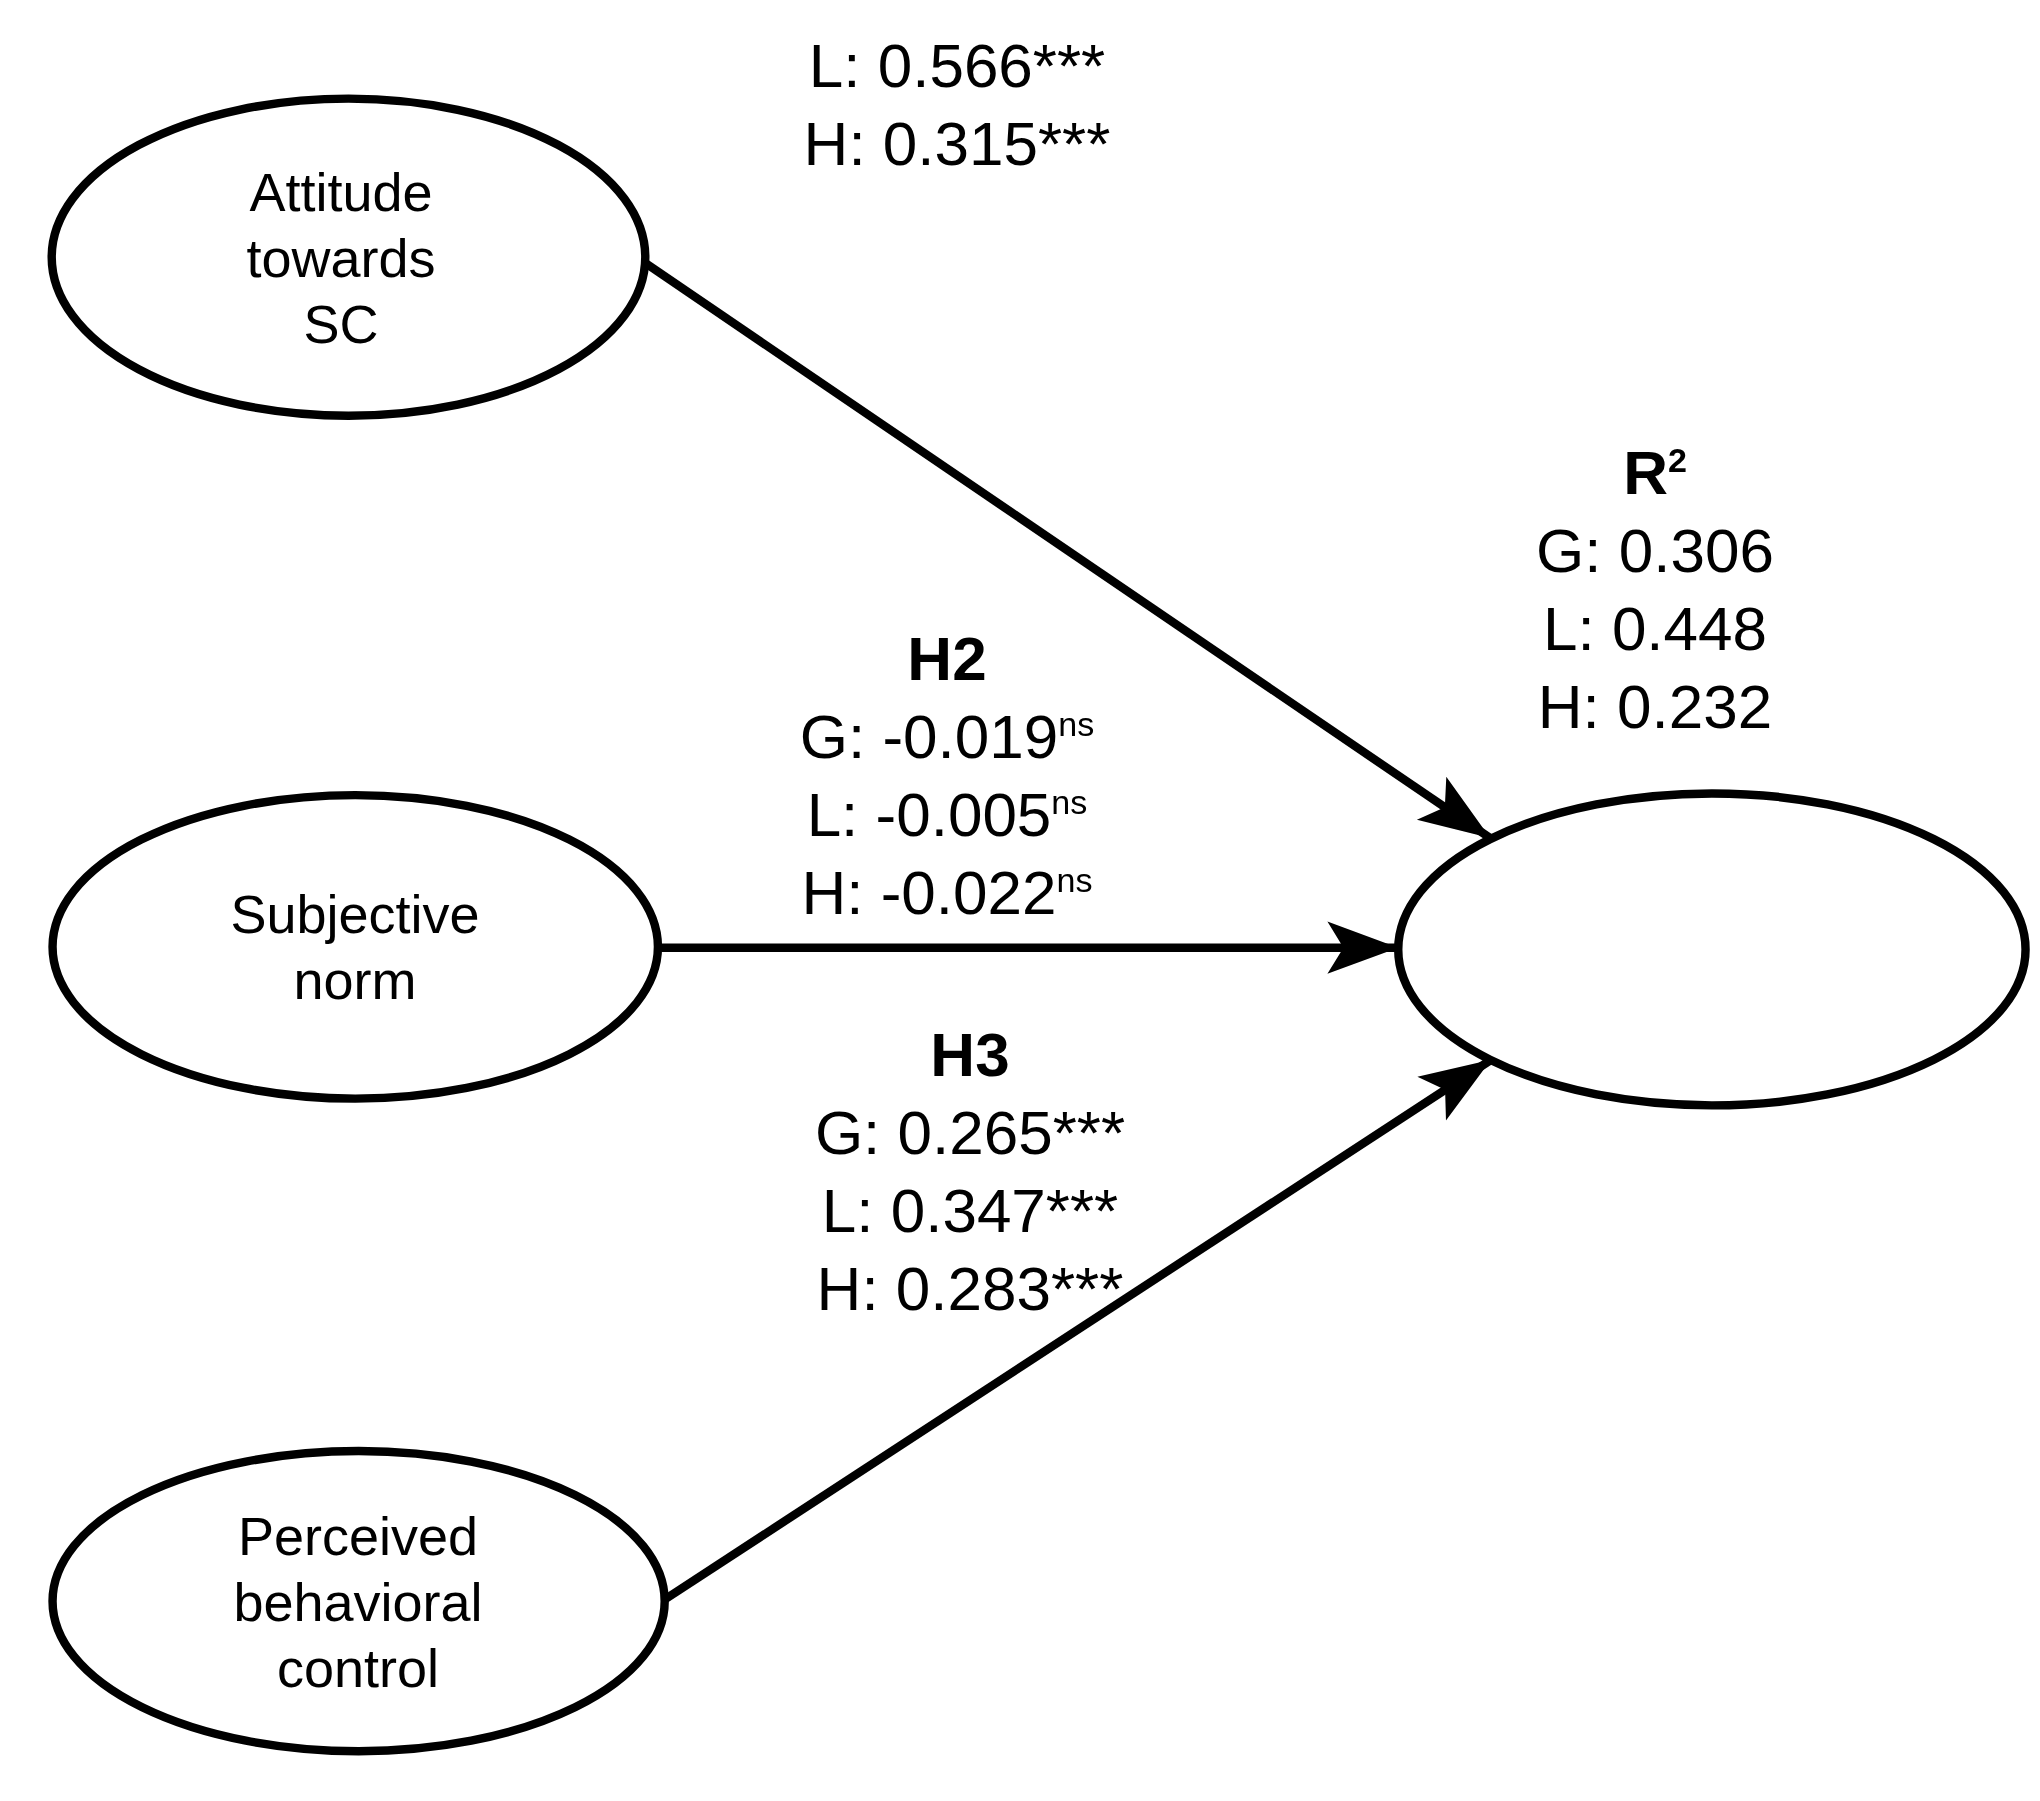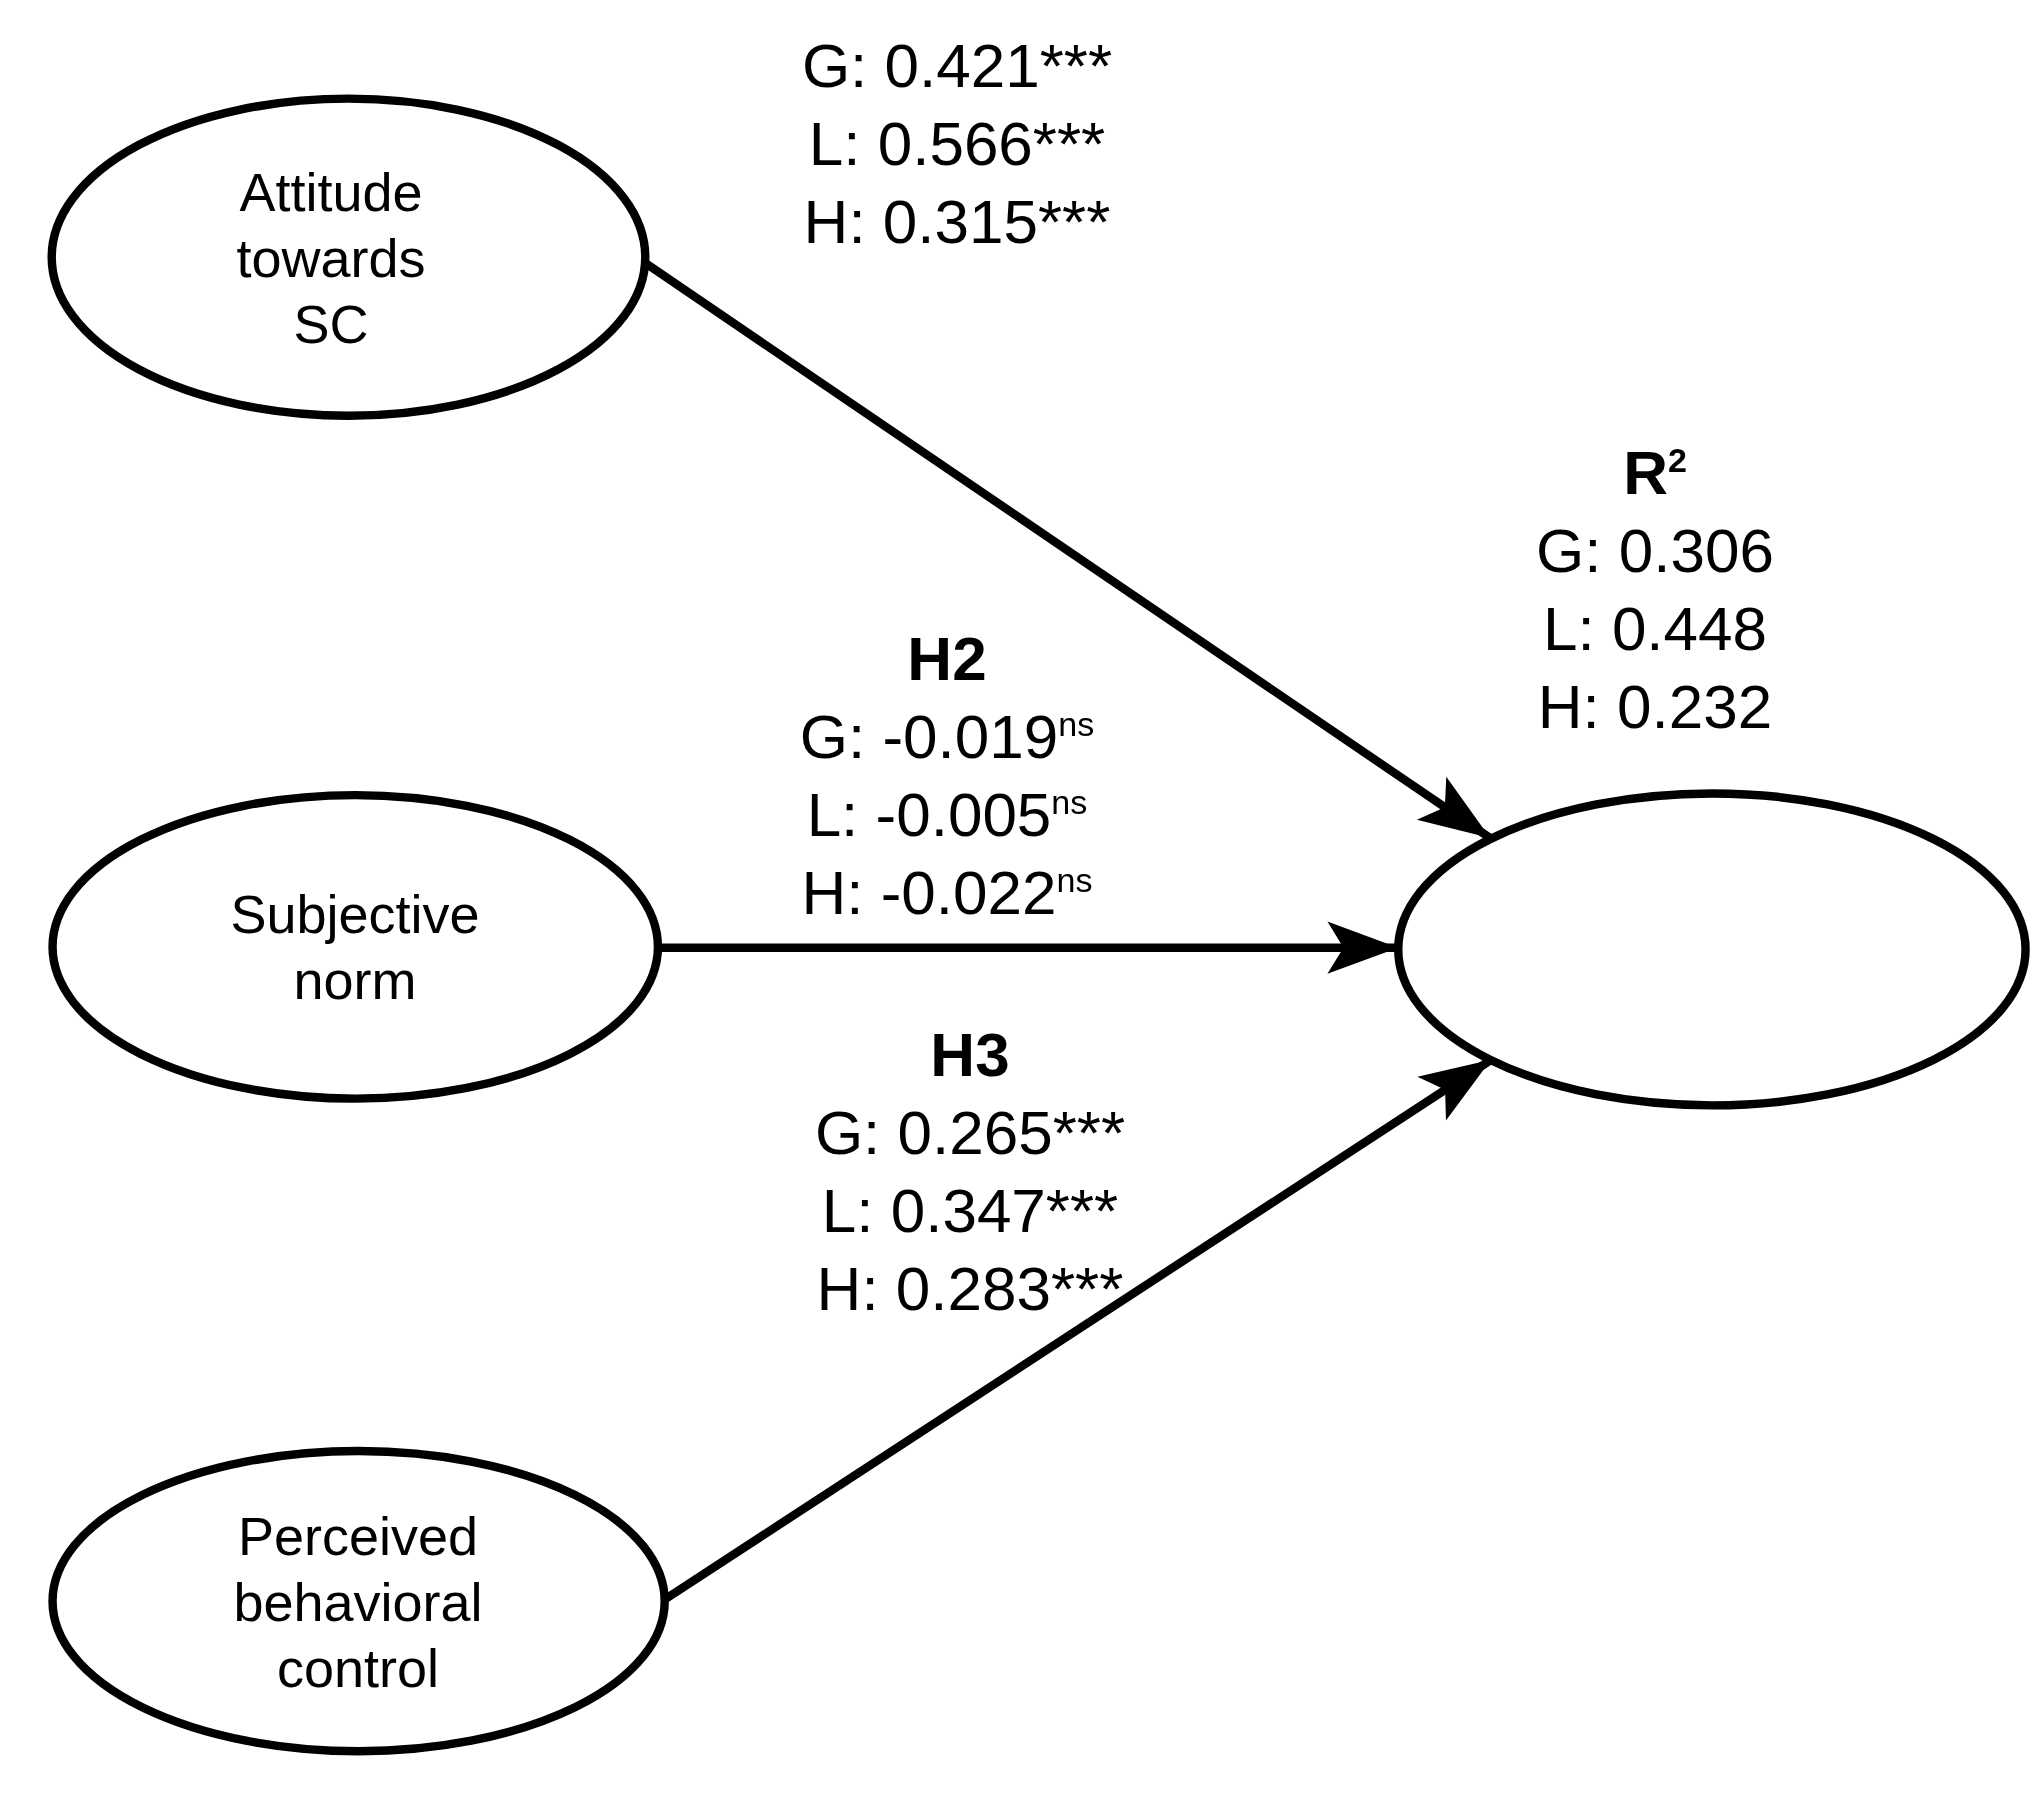--- a/index.html
+++ b/index.html
@@ -64,34 +64,33 @@
     <ellipse cx="413" cy="305" rx="352" ry="188" fill="#ffffff" stroke="#000000" stroke-width="10"></ellipse>
     <ellipse cx="421" cy="1123" rx="359" ry="180" fill="#ffffff" stroke="#000000" stroke-width="10"></ellipse>
     <ellipse cx="425" cy="1899" rx="363" ry="178" fill="#ffffff" stroke="#000000" stroke-width="10"></ellipse>
     <ellipse cx="2030" cy="1126" rx="372" ry="185" fill="#ffffff" stroke="#000000" stroke-width="10"></ellipse>
 
     <line x1="765" y1="312" x2="1767" y2="994" stroke="#000000" stroke-width="10" marker-end="url(#arrowhead)"></line>
     <line x1="780" y1="1124" x2="1658" y2="1124" stroke="#000000" stroke-width="10" marker-end="url(#arrowhead)"></line>
     <line x1="788" y1="1897" x2="1768" y2="1257" stroke="#000000" stroke-width="10" marker-end="url(#arrowhead)"></line>
   </svg>
 
-  <div class="node-label" style="left:78px; top:159px;">Attitude
+  <div class="node-label" style="left:88px; top:159px;">Attitude
 towards
 SC</div>
 
   <div class="node-label" style="left:102px; top:881px;">Subjective
 norm</div>
 
   <div class="node-label" style="left:105px; top:1503px;">Perceived
 behavioral
 control</div>
 
 
   <div class="stat-block" style="left:746px; top:27px;">
-    <div class="stat-line"><span>G: 0.421***</span><sup></sup></div>
     <div class="stat-line"><span>L: 0.566***</span><sup></sup></div>
     <div class="stat-line"><span>H: 0.315***</span><sup></sup></div>
   </div>
 
   <div class="stat-block" style="left:736px; top:620px;">
     <div class="stat-title">H2</div>
     <div class="stat-line"><span>G: -0.019</span><sup>ns</sup></div>
     <div class="stat-line"><span>L: -0.005</span><sup>ns</sup></div>
     <div class="stat-line"><span>H: -0.022</span><sup>ns</sup></div>
   </div>

